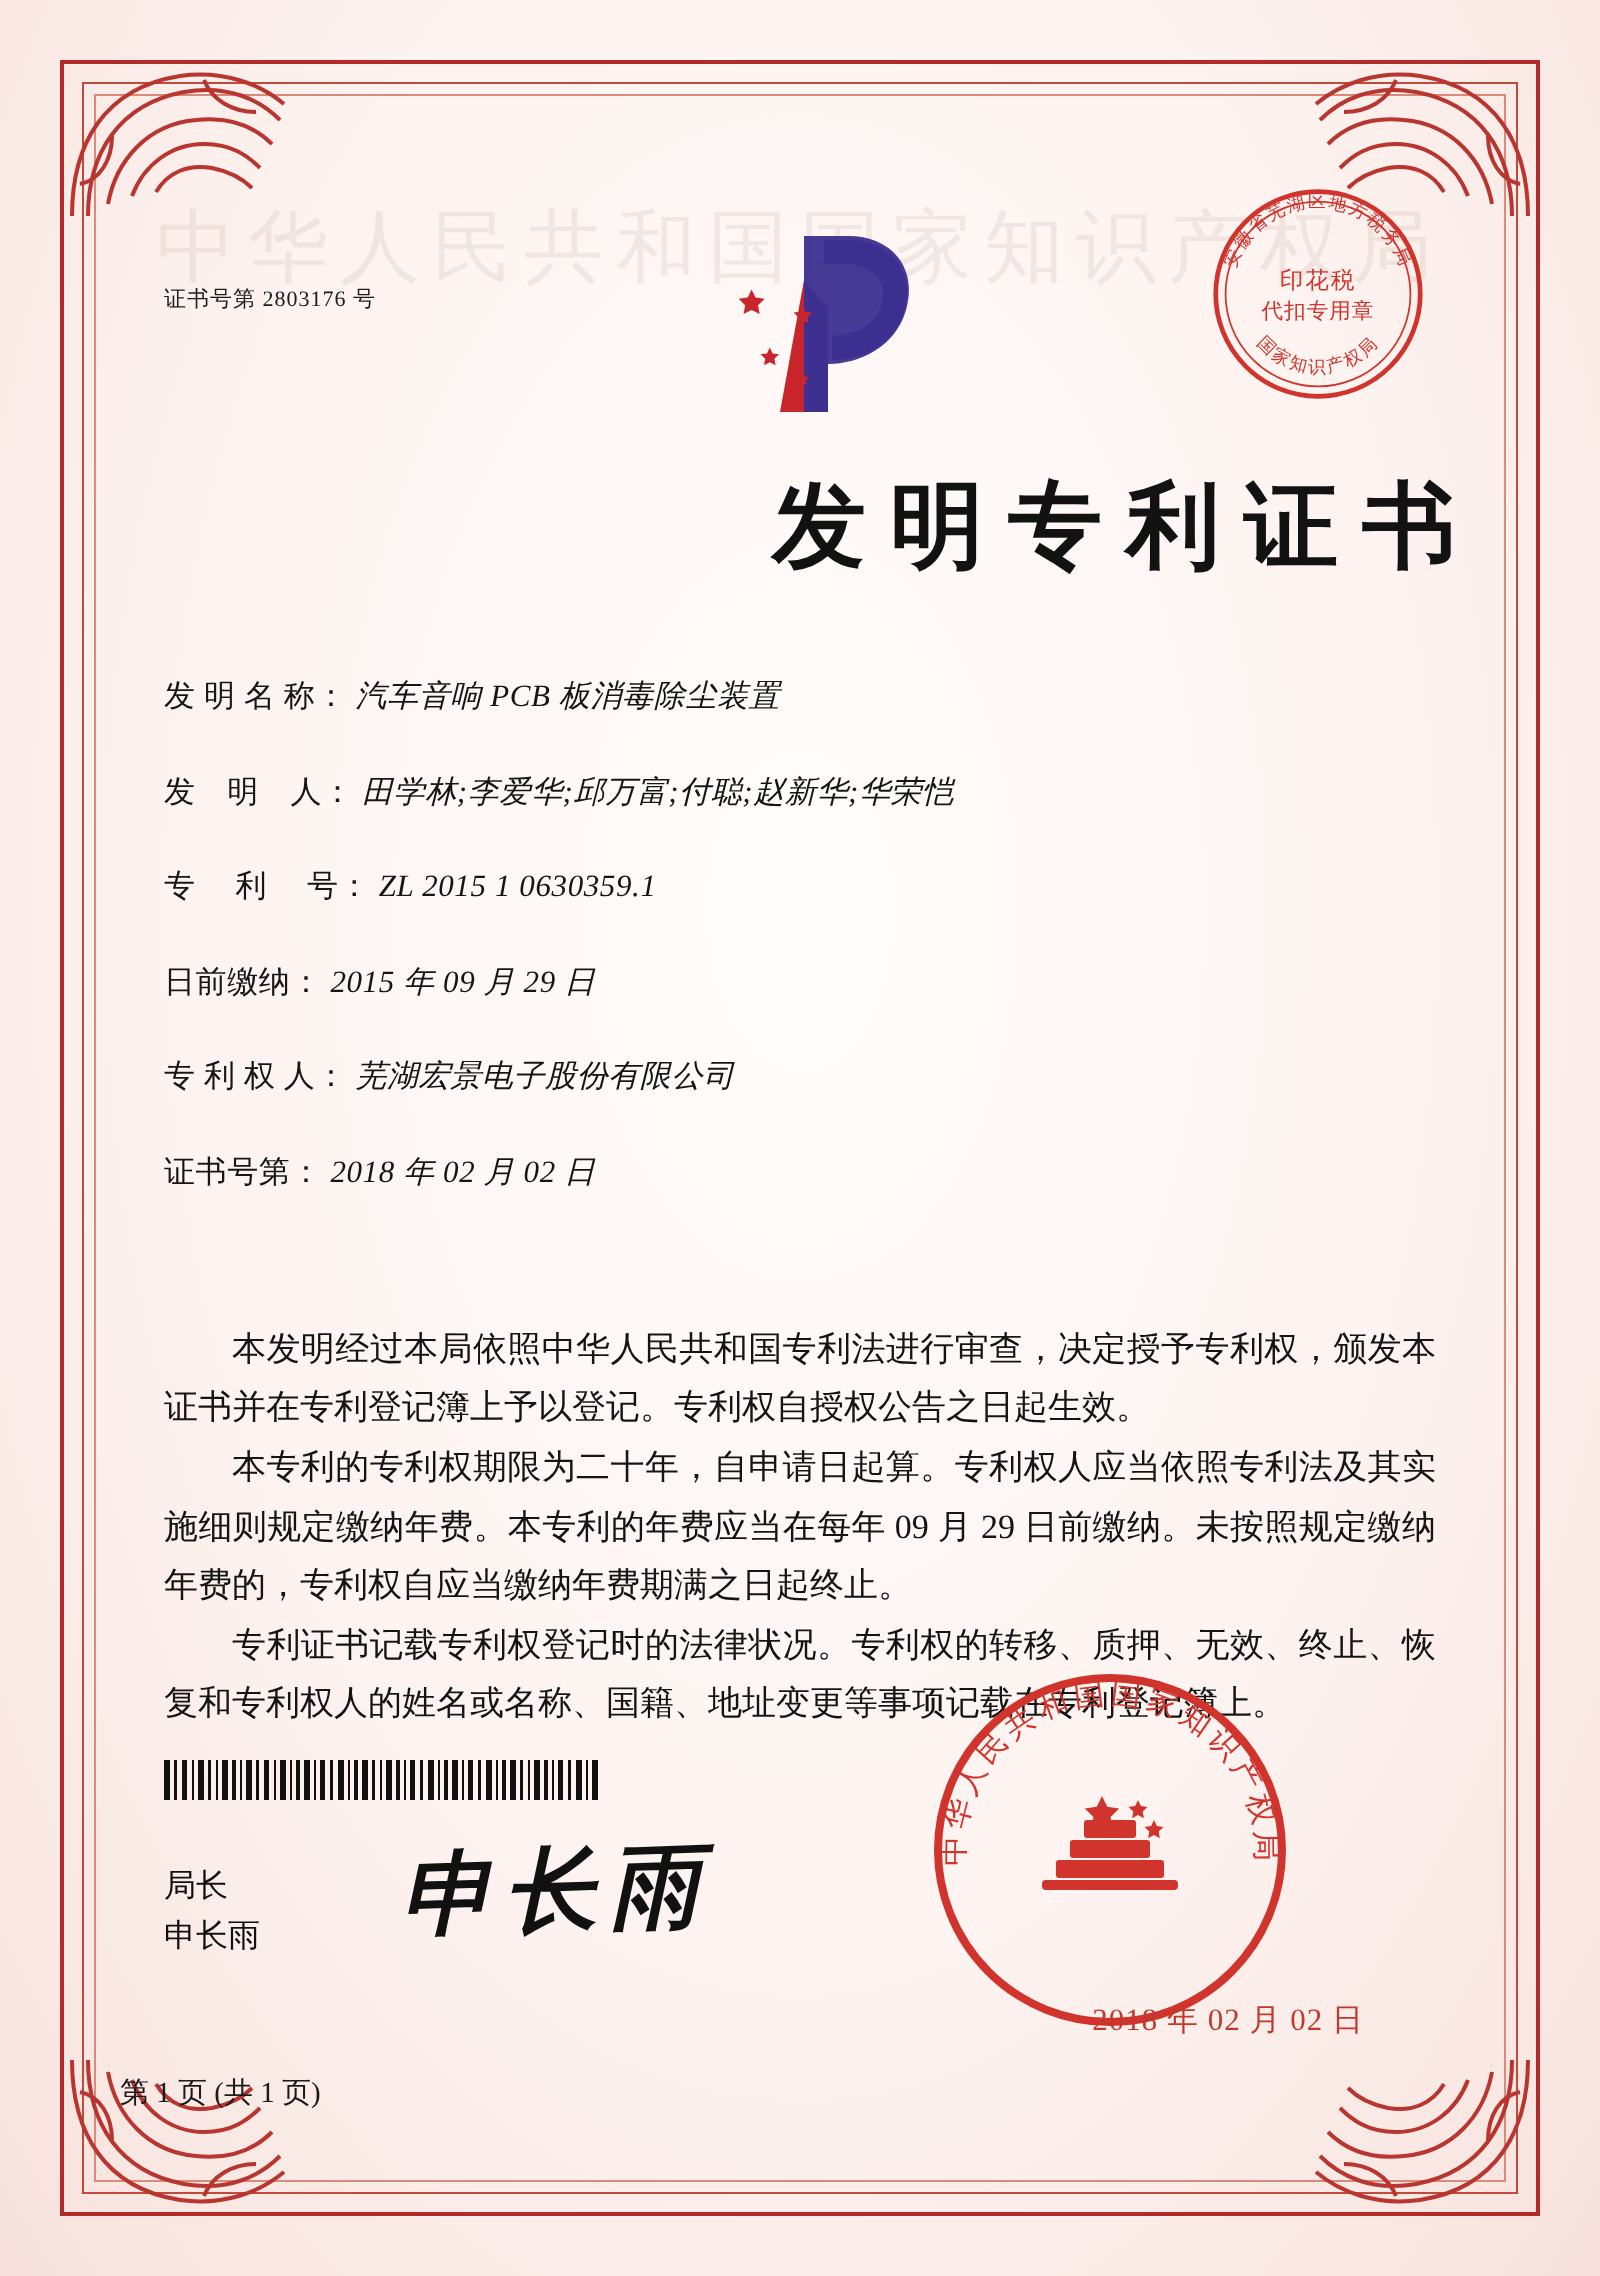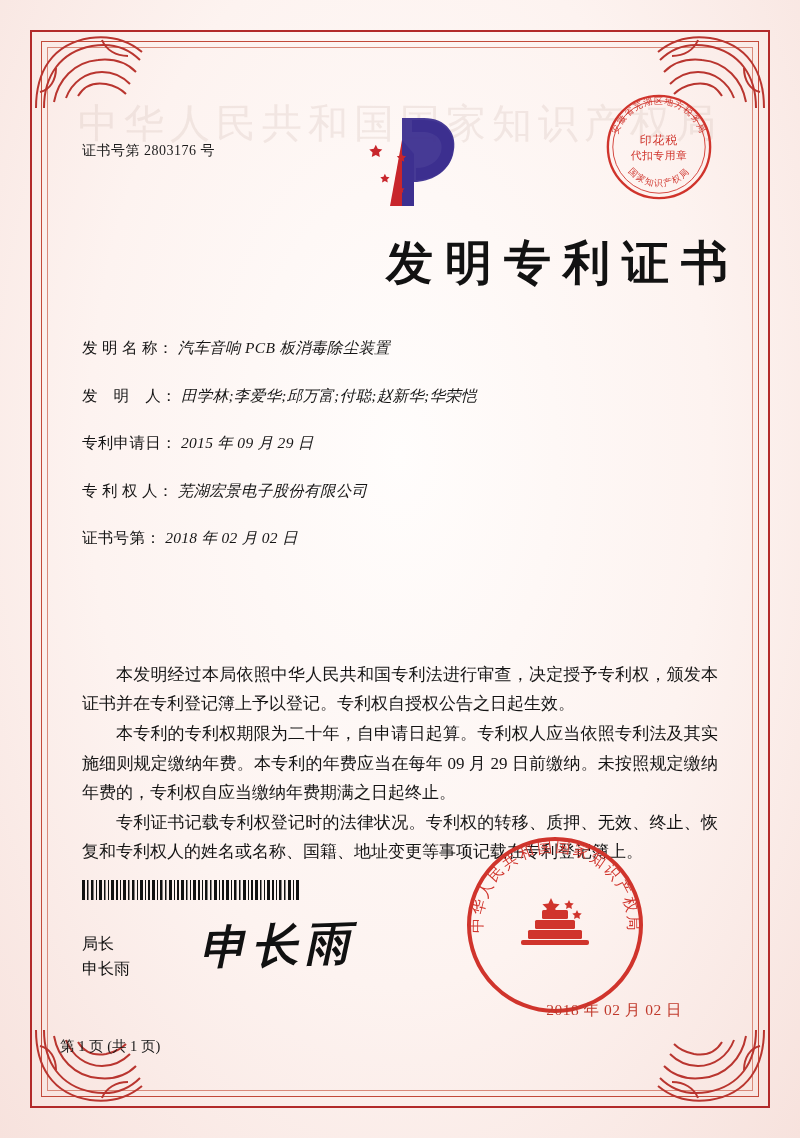--- a/index.html
+++ b/index.html
@@ -59,21 +59,21 @@
 
   
   .content {
     position: absolute;
     left: 60px; top: 60px; right: 60px; bottom: 60px;
   }
   .cert-no {
     position: absolute;
     left: 22px;
     top: 82px;
-    font-size: 14px;
+    font-size: 11px;
     color: #1b1b1b;
     letter-spacing: 0.5px;
   }
 
   
   .logo {
     position: absolute;
     left: 50%;
     top: 50px;
     transform: translateX(-50%);
@@ -299,21 +299,25 @@
     <div class="fields">
       <div class="field">
         <span class="lbl">发 明 名 称：</span>
         <span class="val">汽车音响 PCB 板消毒除尘装置</span>
       </div>
       <div class="field">
         <span class="lbl">发　明　人：</span>
         <span class="val">田学林;李爱华;邱万富;付聪;赵新华;华荣恺</span>
       </div>
       <div class="field">
-        <span class="lbl">专利申请日：</span>
+        <span class="lbl">专　 利　 号：</span>
+        <span class="val">ZL 2015 1 0630359.1</span>
+      </div>
+      <div class="field">
+        <span class="lbl">日前缴纳：</span>
         <span class="val">2015 年 09 月 29 日</span>
       </div>
       <div class="field">
         <span class="lbl">专 利 权 人：</span>
         <span class="val">芜湖宏景电子股份有限公司</span>
       </div>
       <div class="field">
         <span class="lbl">证书号第：</span>
         <span class="val">2018 年 02 月 02 日</span>
       </div>

